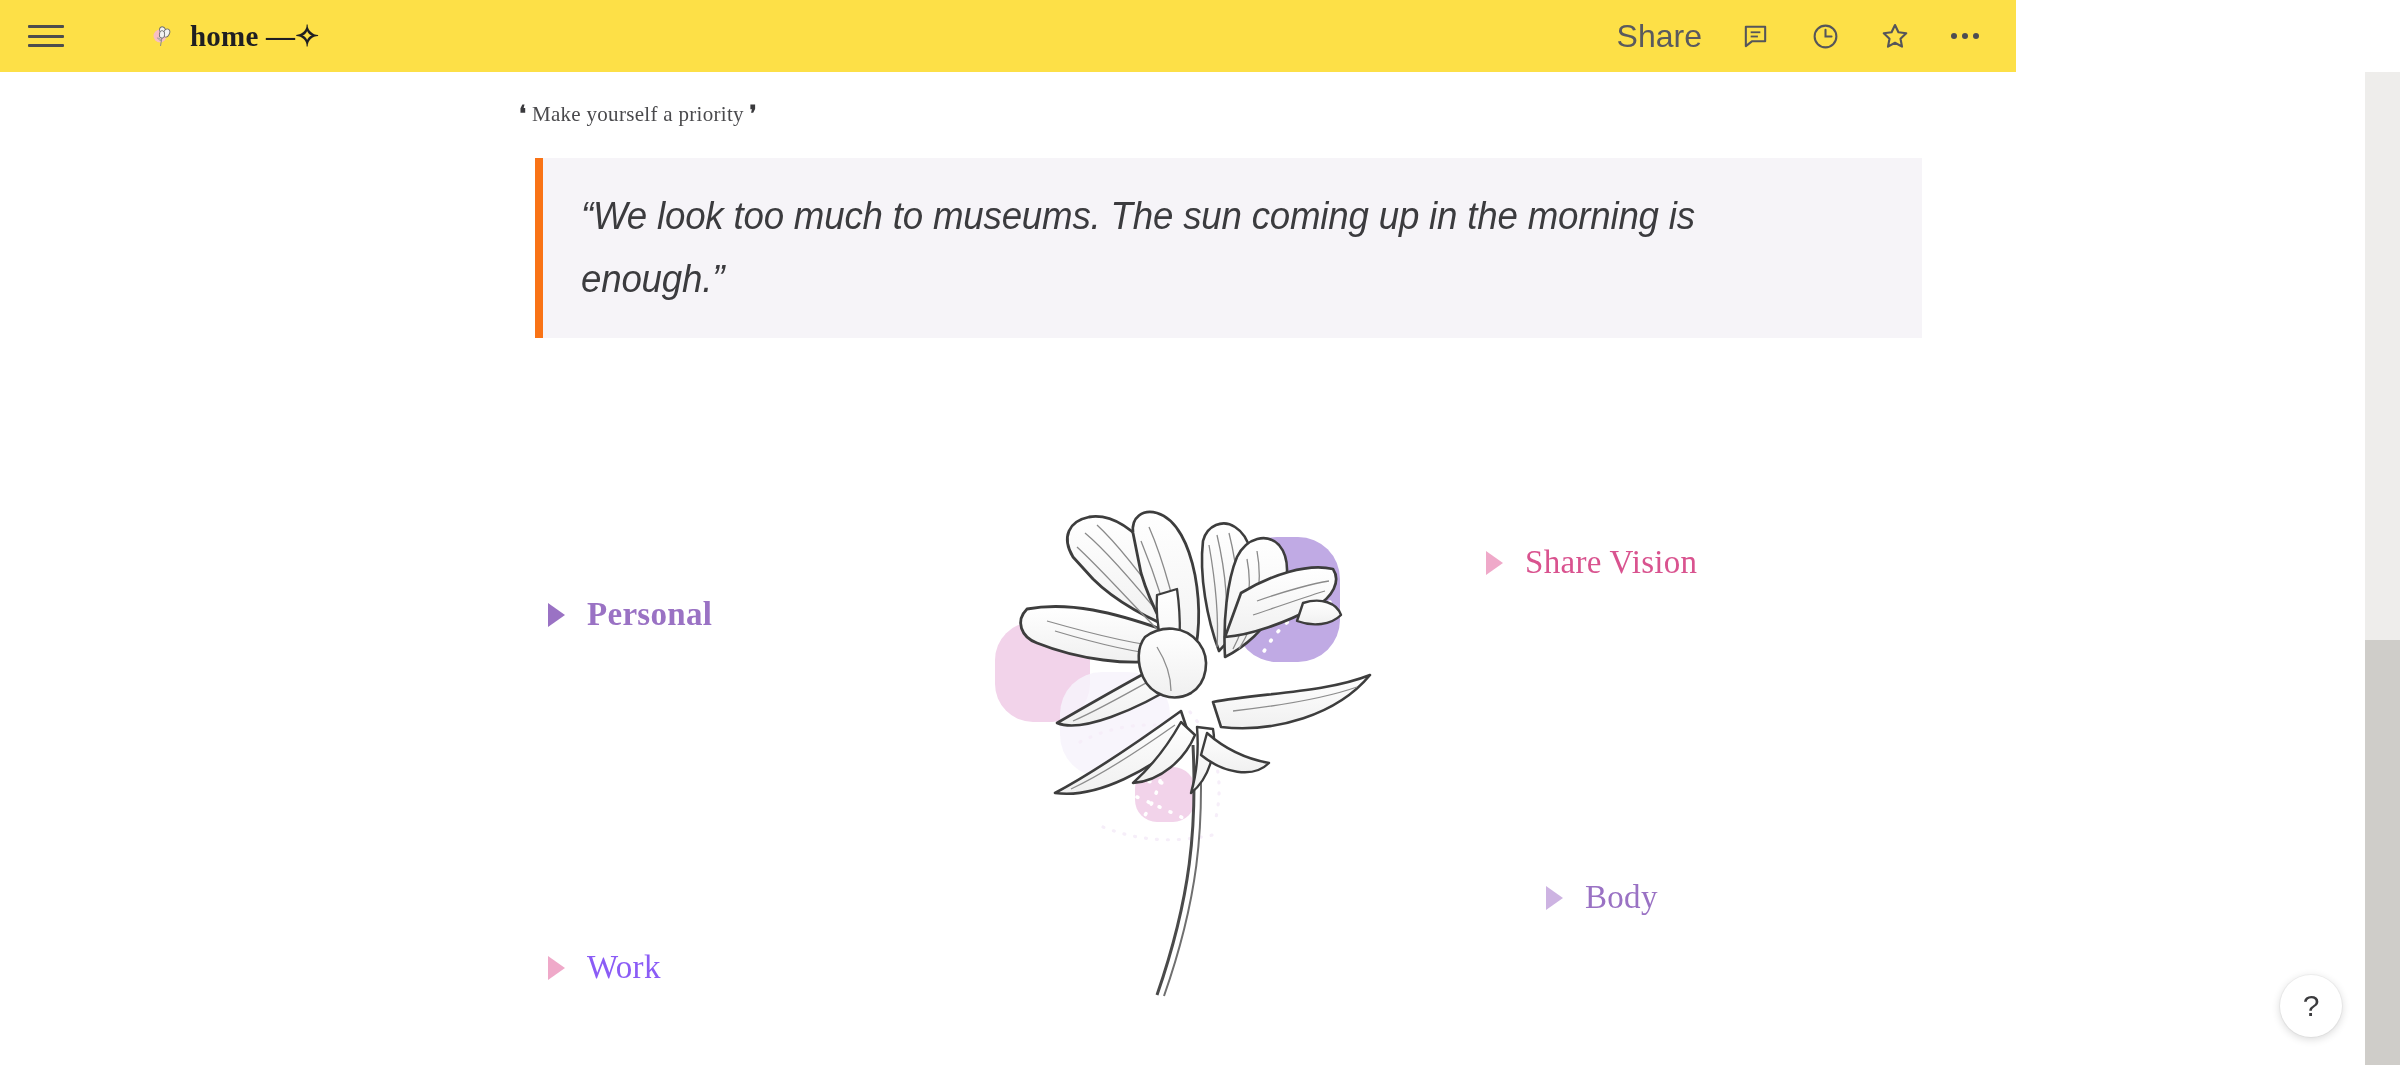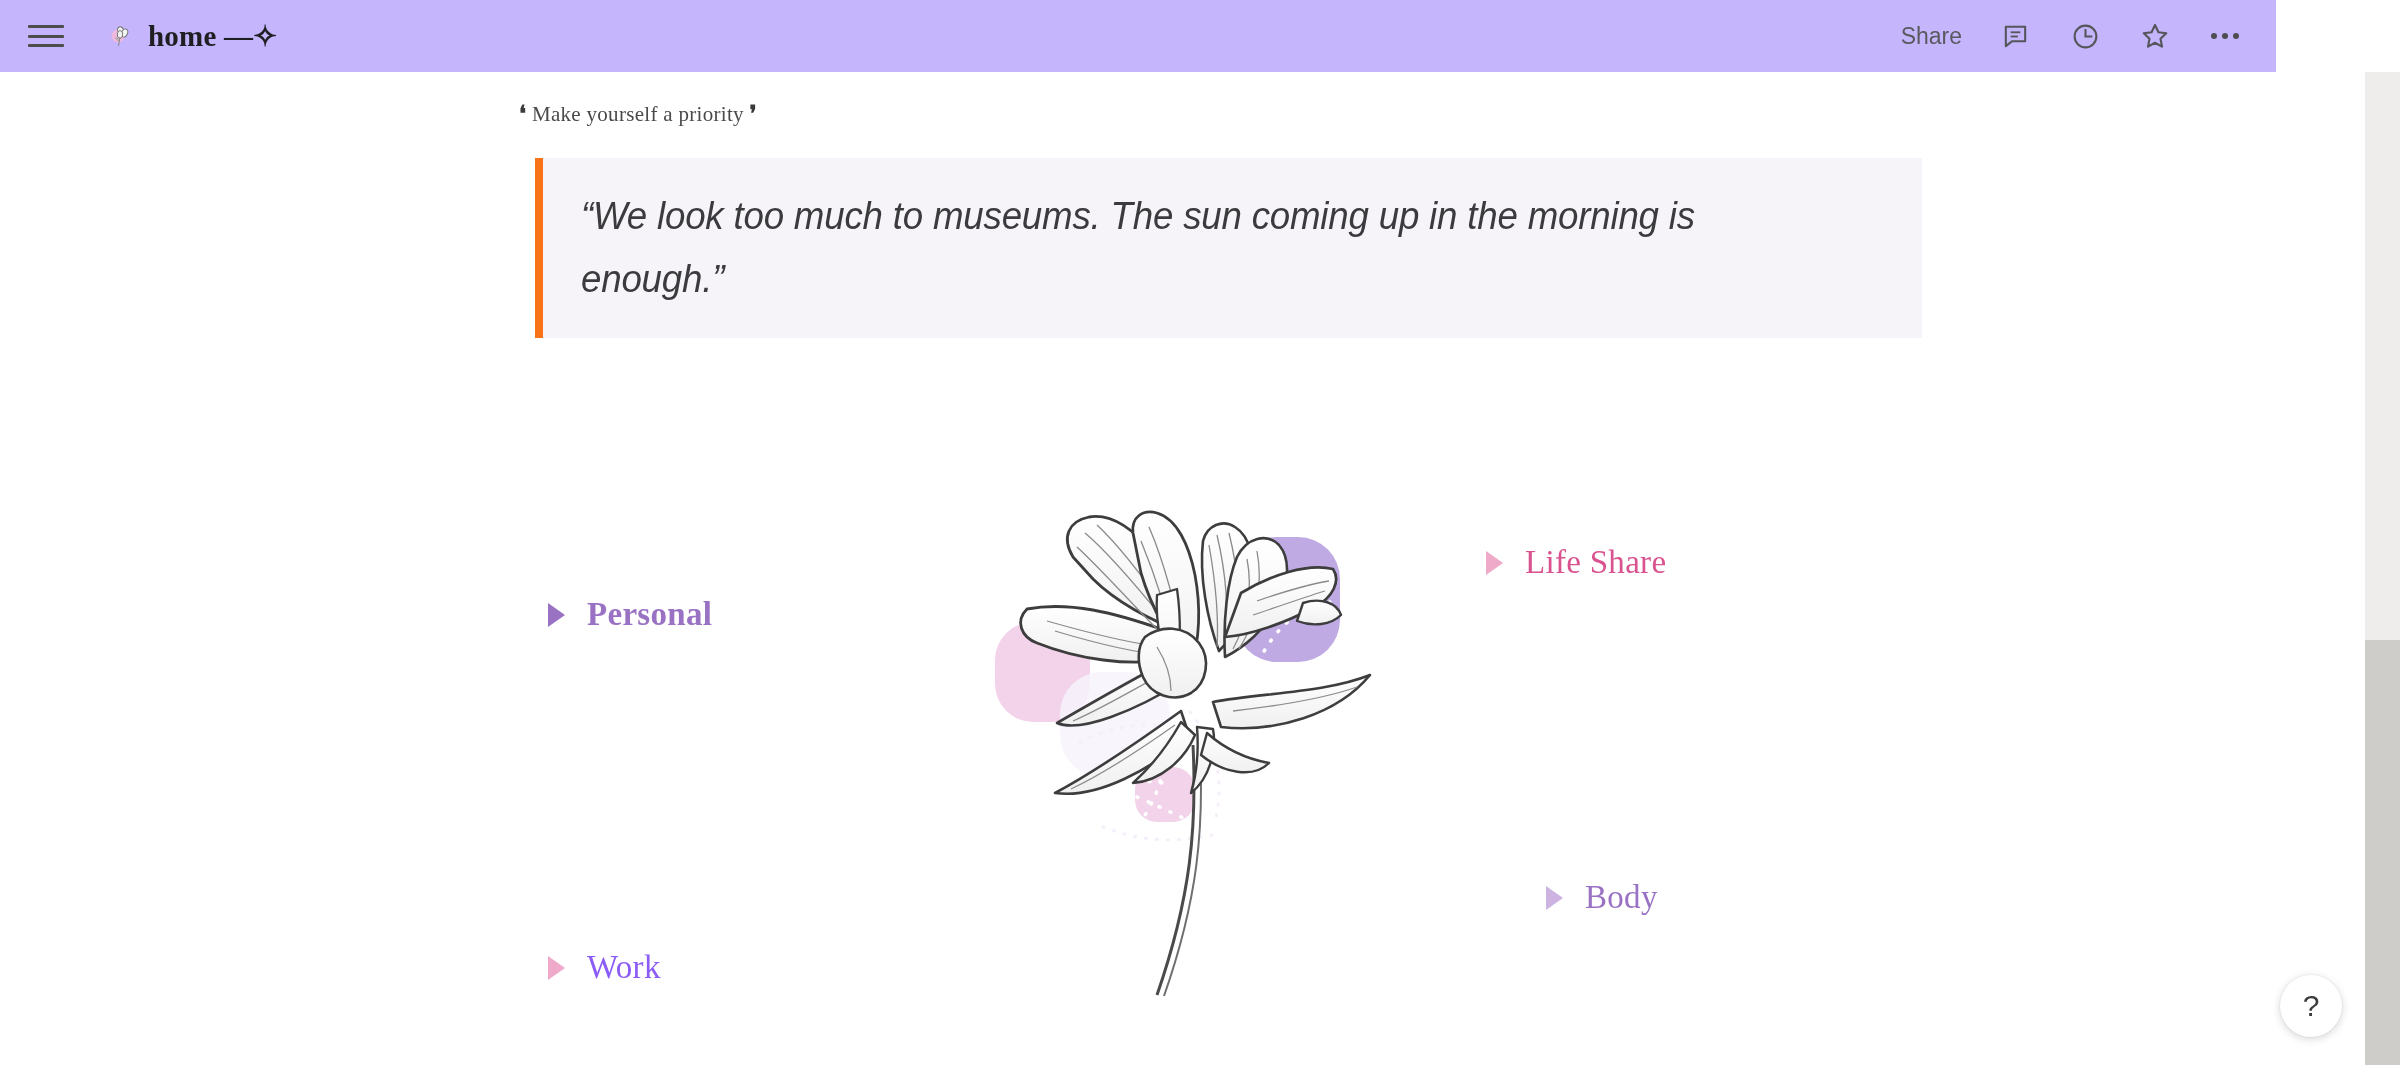--- a/index.html
+++ b/index.html
@@ -14,26 +14,27 @@
     position: relative;
     width: 2400px;
     height: 1065px;
     background: #ffffff;
   }
 
   
   .topbar {
     position: absolute;
     top: 0; left: 0;
-    width: 2276px;
+    width: 2016px;
     height: 72px;
     display: flex;
     align-items: center;
-    background: #c4b5fd;
+    background: #fde047;
     z-index: 20;
+    gap: 42px;
   }
   .hamburger {
     margin-left: 28px;
     width: 38px; height: 30px;
     display: flex; flex-direction: column; justify-content: space-between;
     padding: 4px 0;
     cursor: pointer;
   }
   .hamburger span {
     display: block;
@@ -63,21 +64,21 @@
     white-space: nowrap;
   }
   .topbar-right {
     margin-left: auto;
     margin-right: 34px;
     display: flex;
     align-items: center;
     gap: 36px;
   }
   .share-btn {
-    font-size: 23px;
+    font-size: 32px;
     color: #5a5a5e;
     cursor: pointer;
     font-family: "Liberation Sans", sans-serif;
   }
   .icon-btn {
     width: 34px; height: 34px;
     display: flex; align-items: center; justify-content: center;
     cursor: pointer;
     color: #55555a;
   }
@@ -281,21 +282,21 @@
       <span class="toggle-label">Personal</span>
     </div>
 
     <div class="toggle-link lk-work">
       <span class="tri"></span>
       <span class="toggle-label">Work</span>
     </div>
 
     <div class="toggle-link lk-life">
       <span class="tri"></span>
-      <span class="toggle-label">Life Share</span>
+      <span class="toggle-label">Share Vision</span>
     </div>
 
     <div class="toggle-link lk-body">
       <span class="tri"></span>
       <span class="toggle-label">Body</span>
     </div>
 
     <div class="flower-wrap">
       <svg viewBox="0 0 430 530" xmlns="http://www.w3.org/2000/svg">
         <defs>

